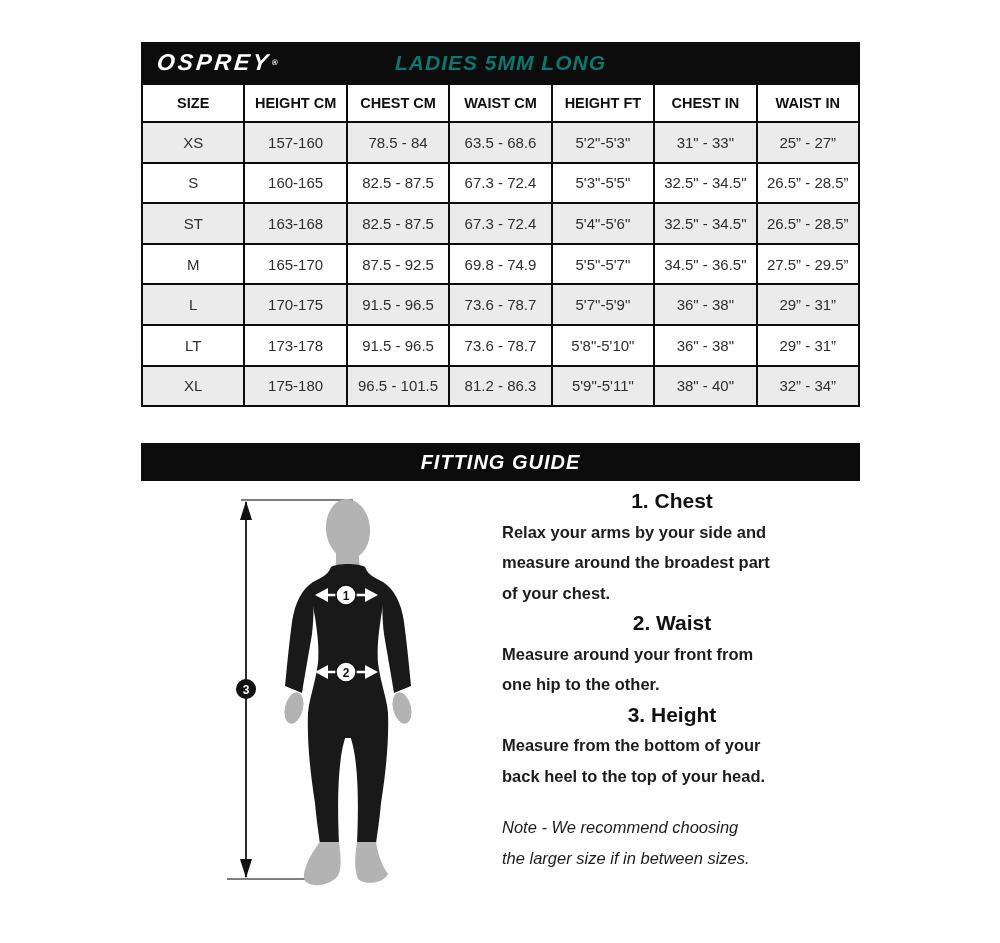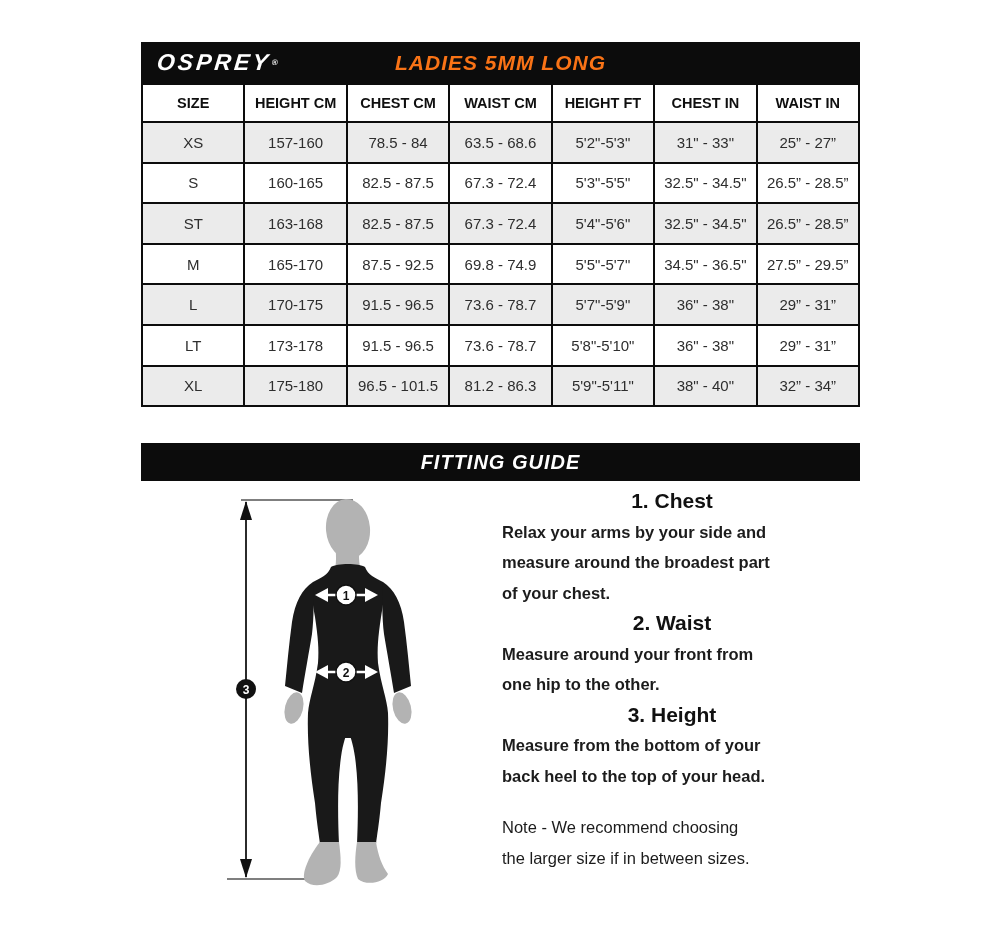--- a/index.html
+++ b/index.html
@@ -20,21 +20,21 @@
   .logo {
     position:absolute; left:16px; top:0; height:41px;
     display:flex; align-items:center;
     color:#ffffff; font-weight:bold; font-style:italic;
     font-size:23px; letter-spacing:3px;
     transform:skewX(-6deg);
     font-family:"Liberation Sans", sans-serif;
   }
   .logo sup { font-size:8px; letter-spacing:0; margin-left:1px; }
   .chart-title {
-    width:100%; text-align:center; color:#f97316;
+    width:100%; text-align:center; color:#0f766e;
     font-weight:bold; font-style:italic; font-size:21px; letter-spacing:1px;
   }
 
   table.size-table {
     width:100%; border-collapse:collapse; table-layout:fixed;
     border:2px solid #0369a1;
   }
   table.size-table th {
     height:36px; background:#ffffff; color:#0f0f0f;
     font-size:14.5px; font-weight:bold; text-align:center;
@@ -62,21 +62,21 @@
   .guide-heading {
     font-size:21px; font-weight:bold; color:#111111;
     line-height:30.5px; margin:0;text-align:center;
   }
   .guide-body {
     font-size:16.5px; color:#1c1c1c; line-height:30.5px;
     margin:0; white-space:pre-line;font-weight:bold;
   }
   .guide-note {
     font-size:16.5px; color:#1c1c1c; line-height:30.5px;
-    margin:21px 0 0 0; white-space:pre-line;
+    margin:21px 0 0 0; white-space:pre-line;font-style:italic;
   }
 </style>
 </head>
 <body>
 
 <div>
 
   <div class="table-wrap">
 
     <div class="title-bar">

